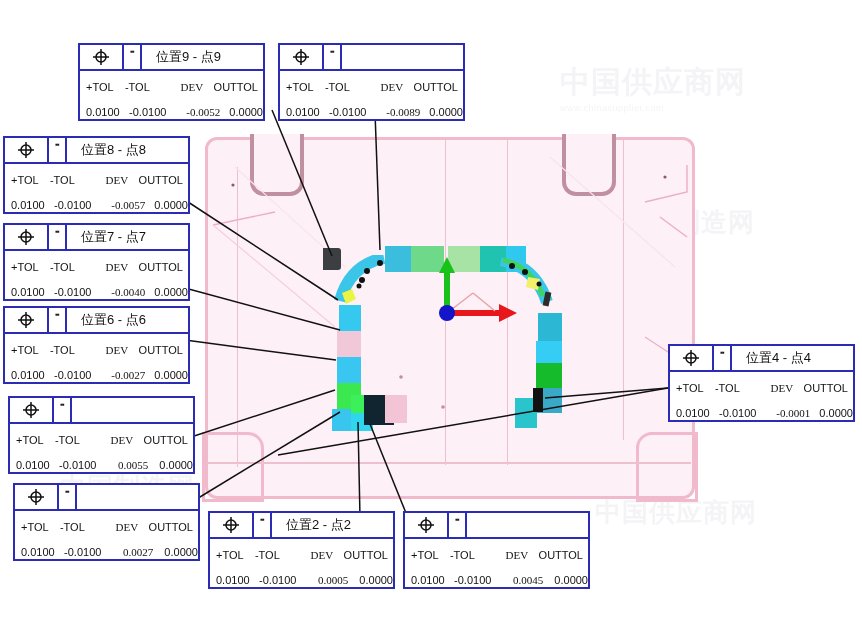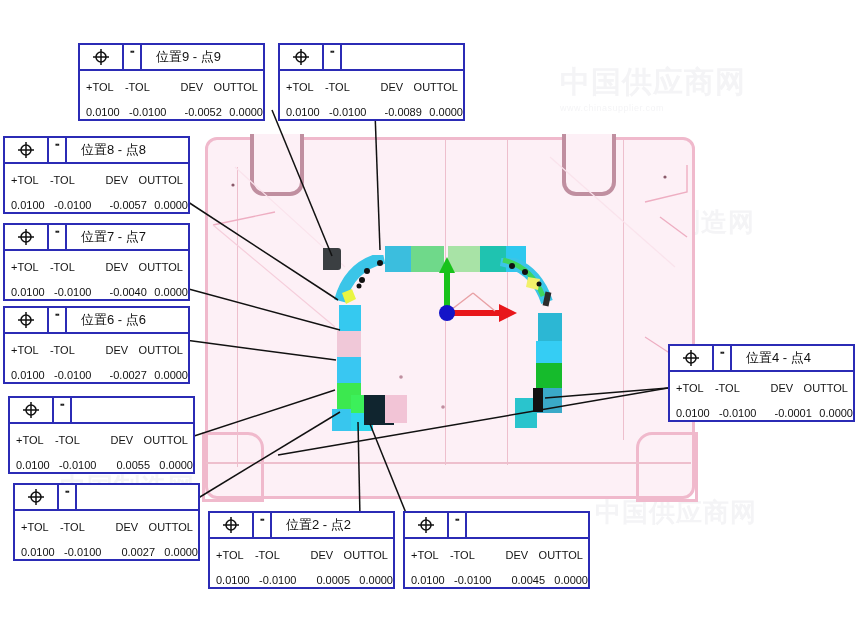--- a/index.html
+++ b/index.html
@@ -139,21 +139,21 @@
     display: flex;
     height: 25px;
     align-items: center;
     font-size: 11px;
     color: #111111;
   }
   .fcf-cols { padding-top: 3px; }
   .fcf-vals { padding-bottom: 2px; }
   .c0 { width: 56px; padding-left: 6px; box-sizing: border-box; }
   .c1 { width: 58px; box-sizing: border-box; }
-  .c2 { width: 56px; text-align: center; box-sizing: border-box; }
+  .c2 { width: 56px; text-align: center; box-sizing: border-box; font-family: Liberation Serif, serif; }
   .c3 { flex: 1; text-align: right; padding-right: 5px; box-sizing: border-box; }
   .v3 { flex: 1; padding-left: 2px; box-sizing: border-box; }
 </style>
 </head>
 <body>
 
 <div id="root">
 
   <div class="wm" style="left:560px; top:62px; font-size:30px;">
     <span>中国供应商网</span>

